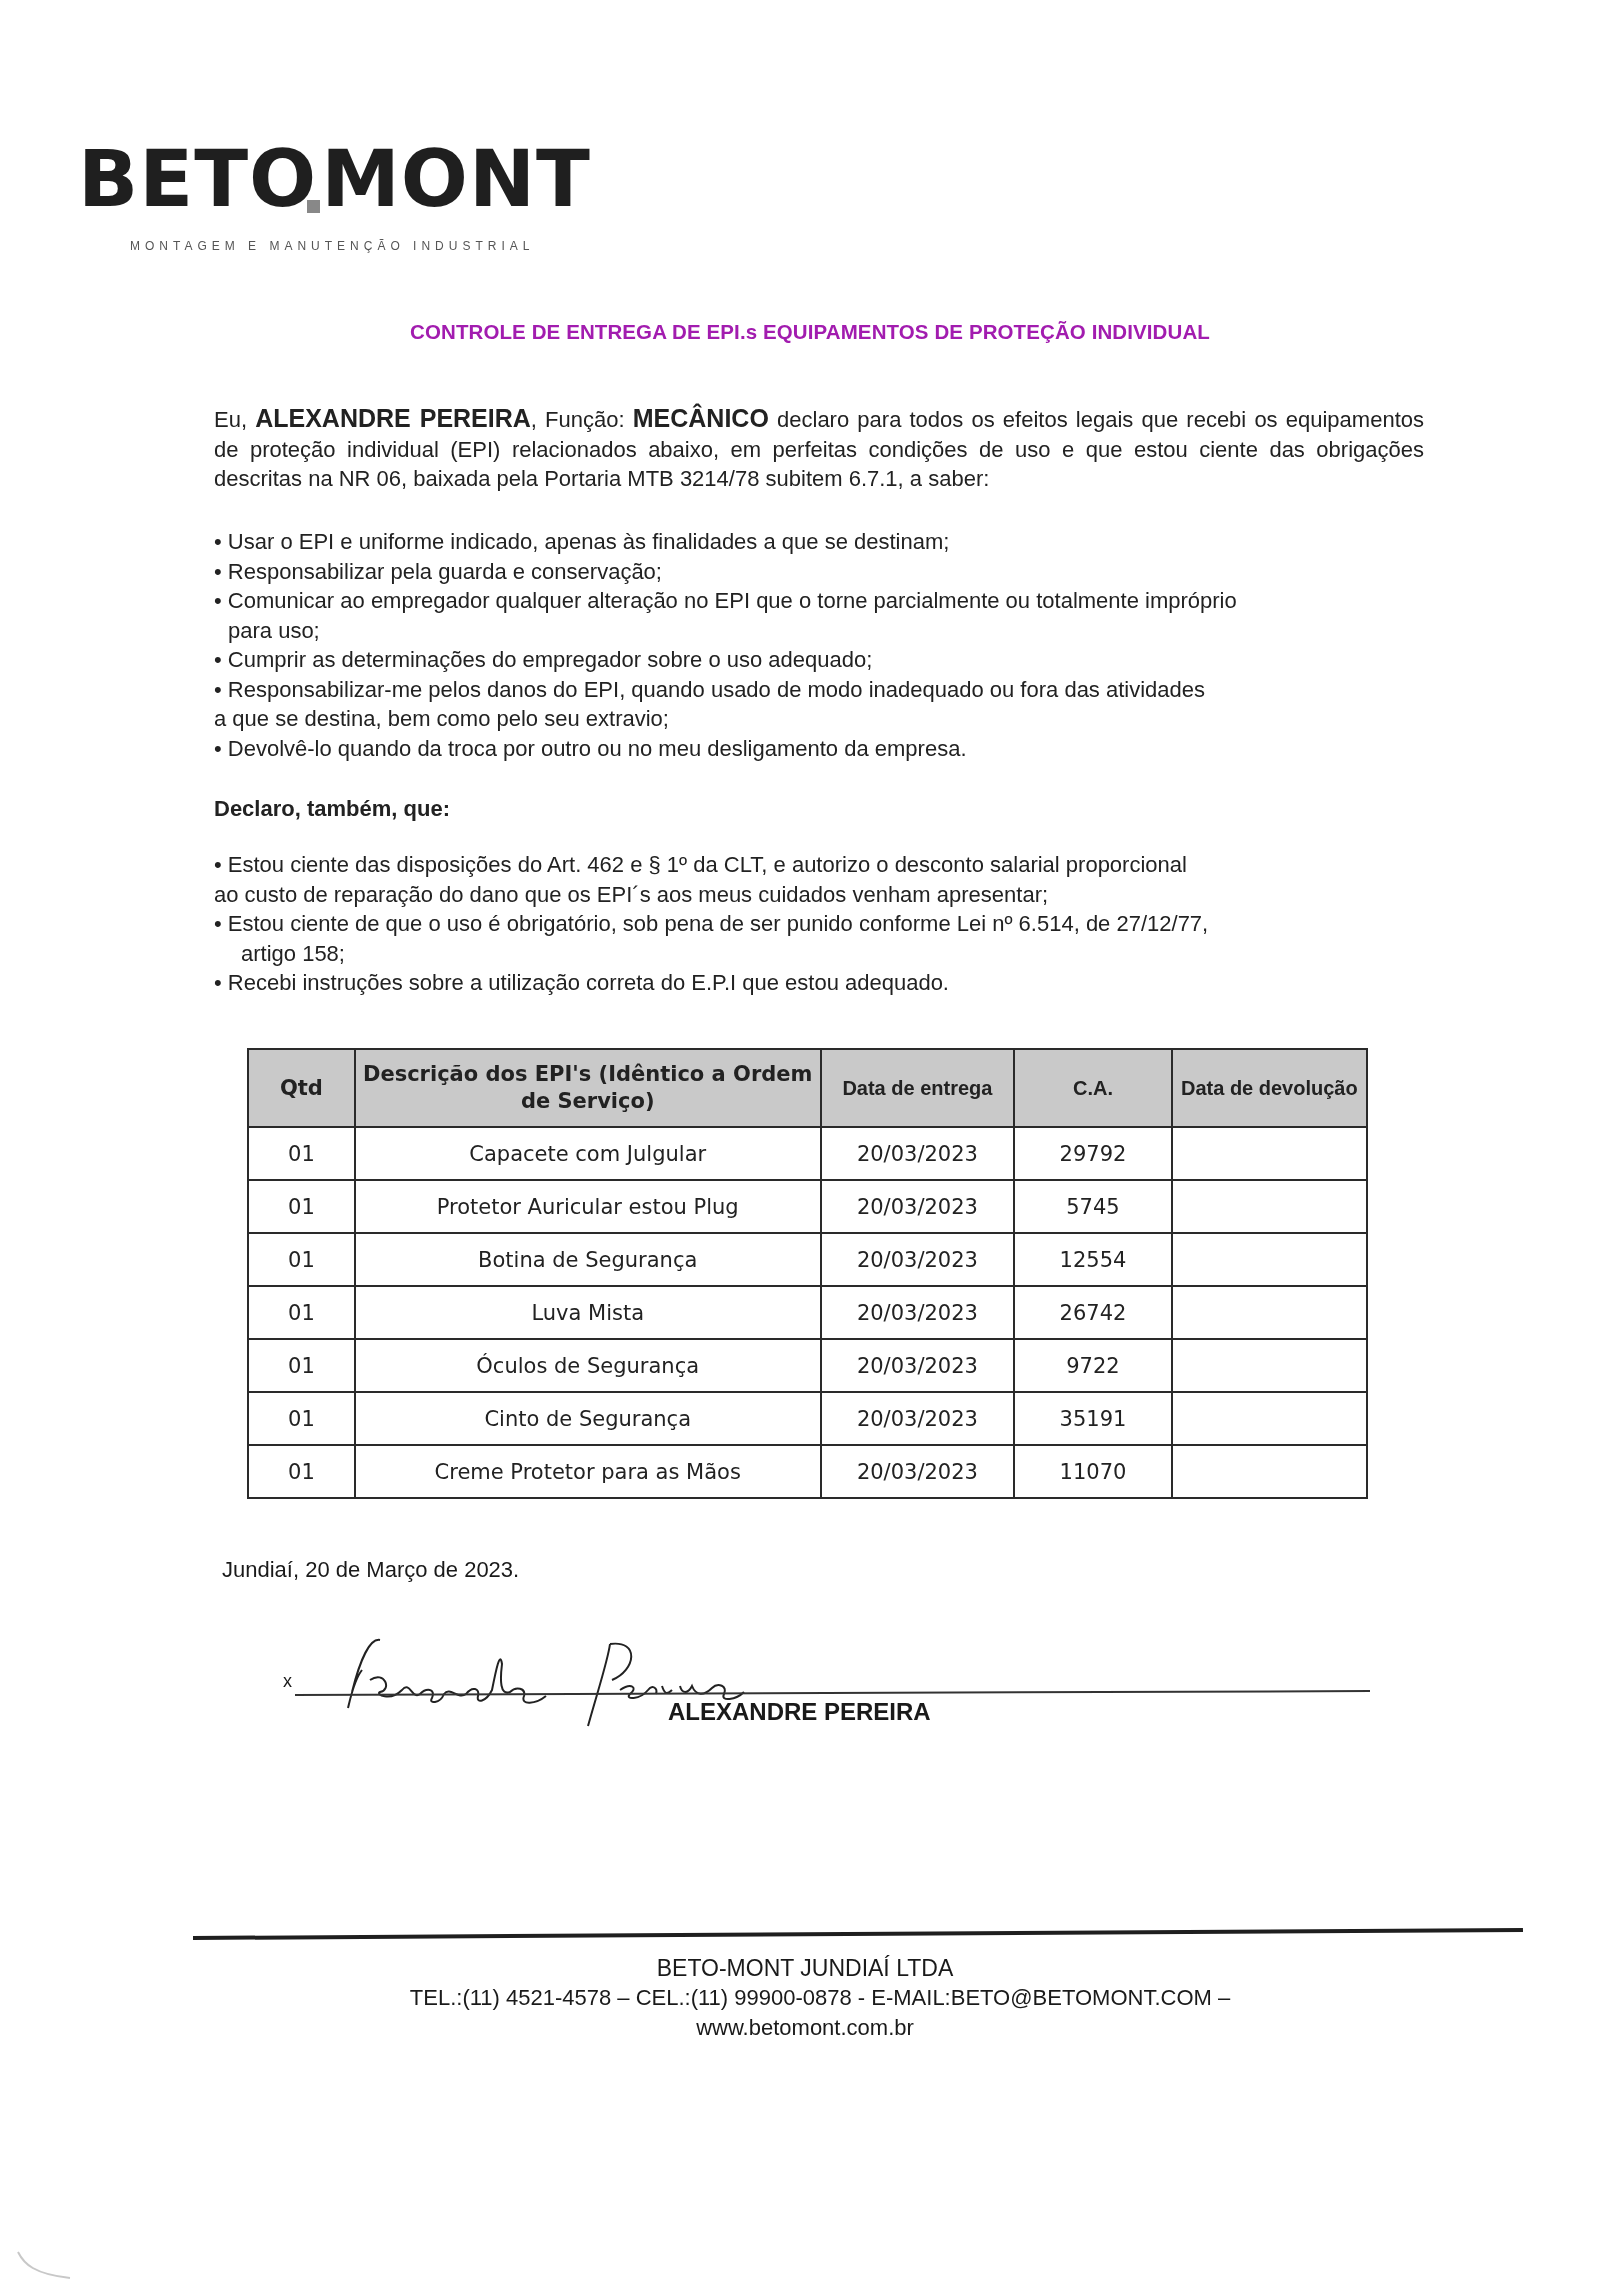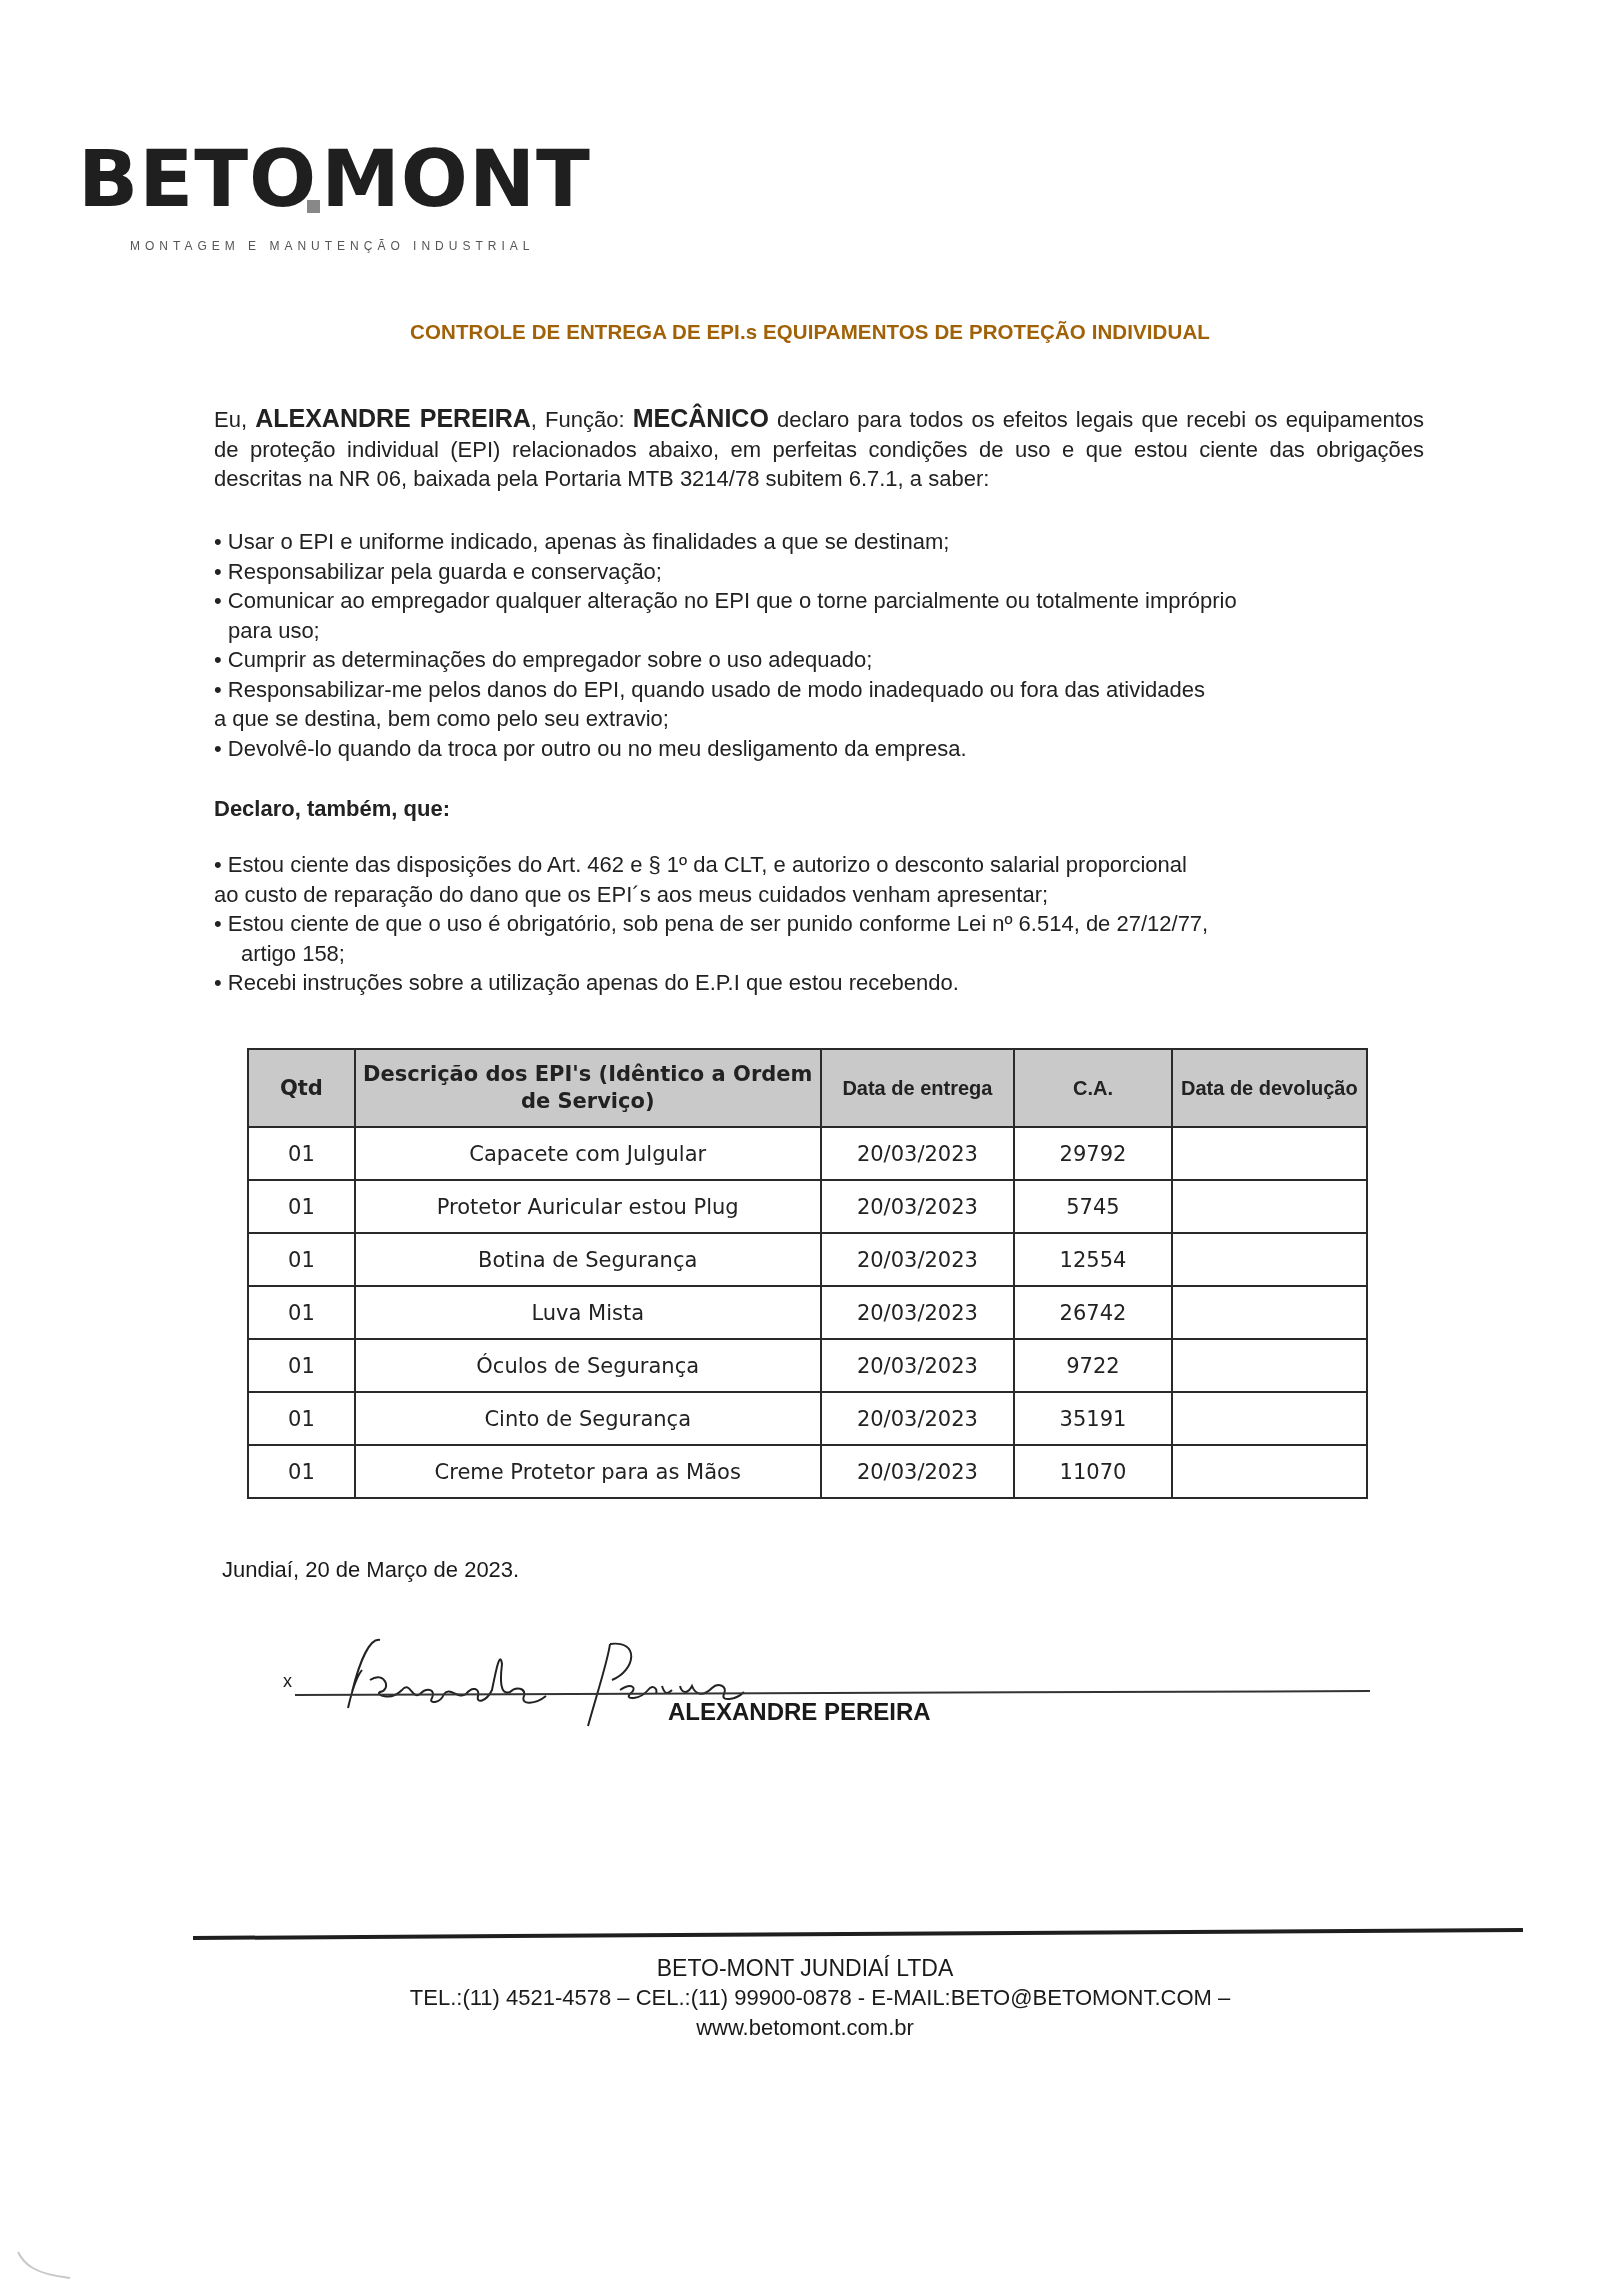--- a/index.html
+++ b/index.html
@@ -20,21 +20,21 @@
     display: inline-block; width: 13px; height: 13px; background: #888;
     margin: 0 1px 6px -10px;
   }
   .logo-sub {
     margin-top: 20px; margin-left: 52px; font-size: 12px; letter-spacing: 5px;
     color: #555; white-space: nowrap;
   }
 
   .doc-title {
     left: 0; width: 1600px; top: 320px; text-align: center;
-    font-weight: bold; font-size: 20.5px; letter-spacing: 0.1px; color: #a16207;
+    font-weight: bold; font-size: 20.5px; letter-spacing: 0.1px; color: #a21caf;
     padding-left: 20px; box-sizing: border-box;
   }
 
   .body-text {
     left: 214px; width: 1210px; font-size: 22px; line-height: 29.5px;
     color: #222;
   }
   .intro { top: 404px; text-align: justify; }
   .intro b { font-size: 25px; }
   .bullets1 { top: 527px; }
@@ -108,21 +108,21 @@
   <div>• Devolvê-lo quando da troca por outro ou no meu desligamento da empresa.</div>
 </div>
 
 <div class="abs body-text decl-head">Declaro, também, que:</div>
 
 <div class="abs body-text bullets2">
   <div>•  Estou ciente das disposições do Art. 462 e § 1º da CLT, e autorizo o desconto salarial proporcional</div>
   <div>ao custo de reparação do dano que os EPI´s aos meus cuidados venham apresentar;</div>
   <div>•  Estou ciente de que o uso é obrigatório, sob pena de ser punido conforme Lei nº 6.514, de 27/12/77,</div>
   <div class="ind">artigo 158;</div>
-  <div>•  Recebi instruções sobre a utilização apenas do E.P.I que estou recebendo.</div>
+  <div>•  Recebi instruções sobre a utilização correta do E.P.I que estou adequado.</div>
 </div>
 
 <table class="epi">
   <thead>
     <tr>
       <th class="c-qty">Qtd</th>
       <th class="c-desc">Descrição dos EPI's (Idêntico a Ordem de Serviço)</th>
       <th class="c-date small">Data de entrega</th>
       <th class="c-ca small">C.A.</th>
       <th class="c-ret small">Data de devolução</th>

